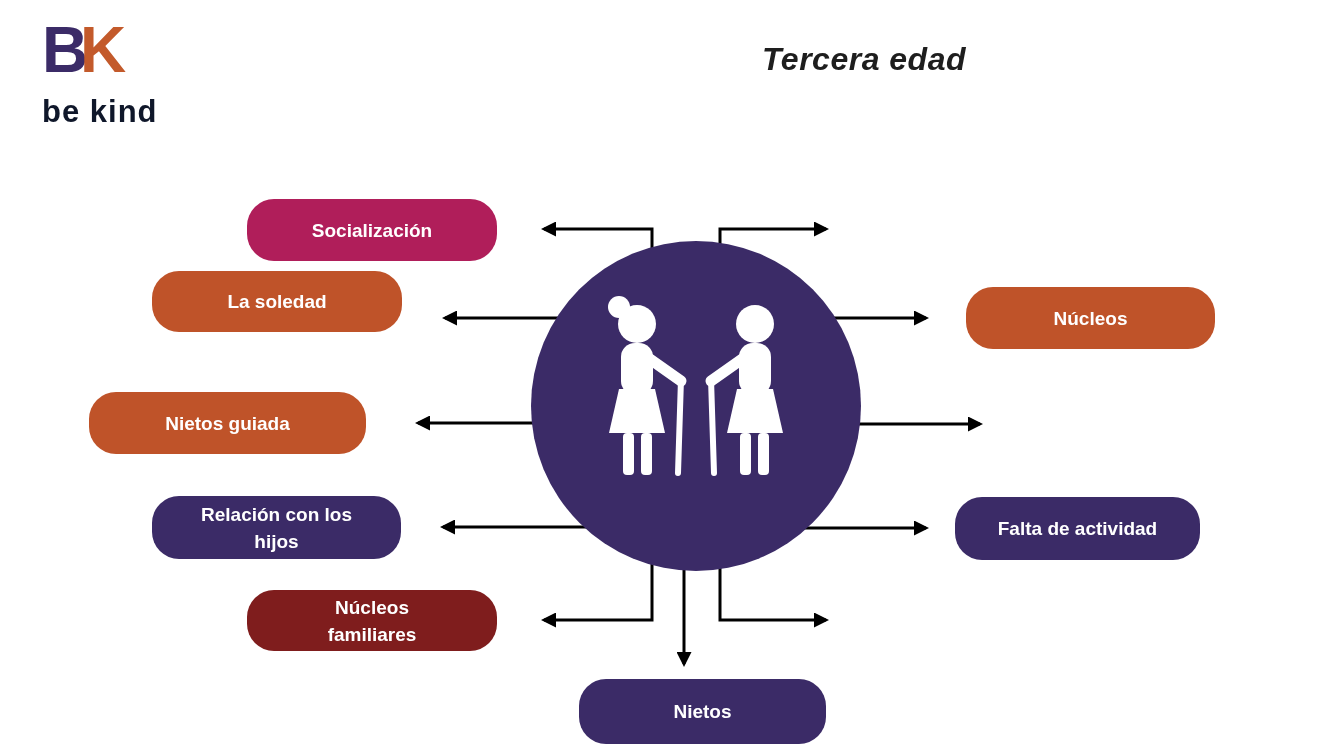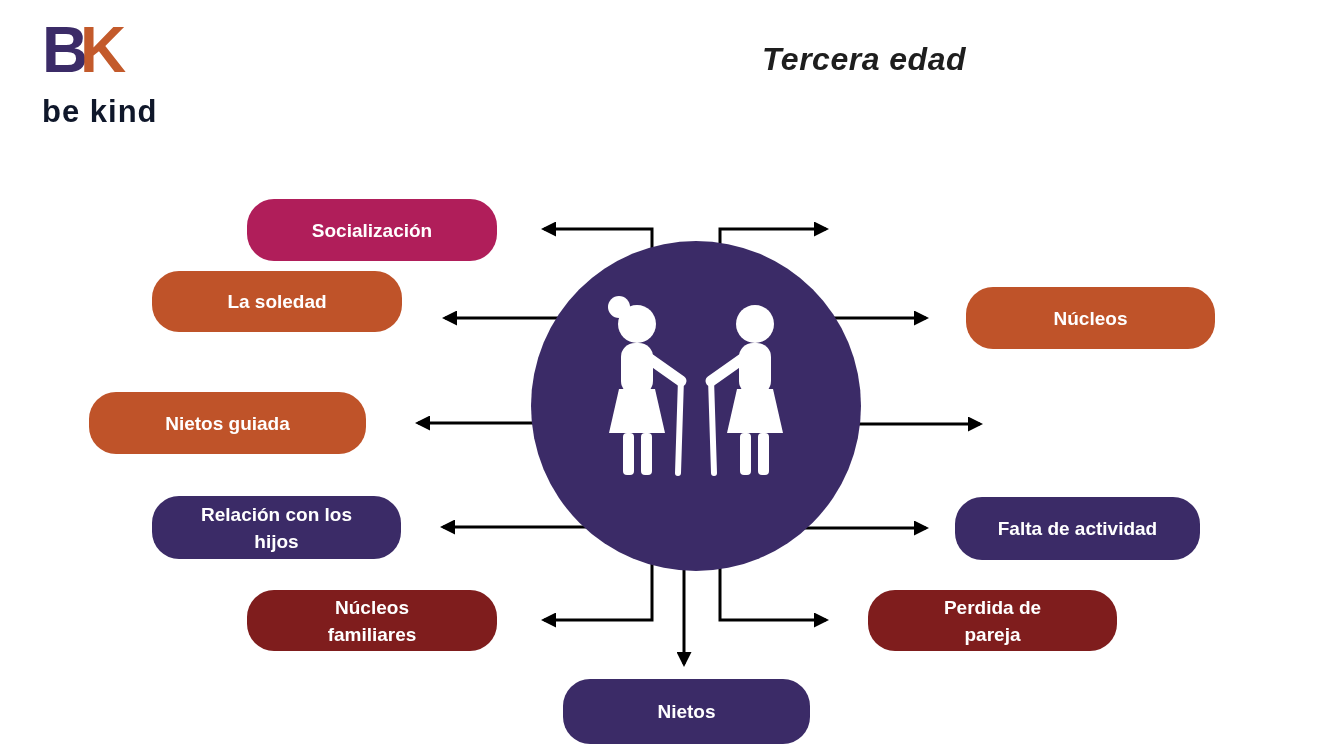--- a/index.html
+++ b/index.html
@@ -104,18 +104,16 @@
   <div class="node crimson" style="left:247px;top:199px;width:250px;height:62px">Socialización</div>
   <div class="node orange" style="left:152px;top:271px;width:250px;height:61px">La soledad</div>
   <div class="node orange" style="left:89px;top:392px;width:277px;height:62px">Nietos guiada</div>
   <div class="node purple" style="left:152px;top:496px;width:249px;height:63px">Relación con los
 hijos</div>
   <div class="node blue" style="left:247px;top:590px;width:250px;height:61px">Núcleos
 familiares</div>
 
   <div class="node orange" style="left:966px;top:287px;width:249px;height:62px">Núcleos</div>
   <div class="node purple" style="left:955px;top:497px;width:245px;height:63px">Falta de actividad</div>
-  <div class="node blue" style="left:868px;top:590px;width:249px;height:61px">Perdida de
-pareja</div>
 
-  <div class="node purple" style="left:563px;top:679px;width:247px;height:65px">Nietos</div>
+  <div class="node purple" style="left:579px;top:679px;width:247px;height:65px">Nietos</div>
 
 </div>
 
 </body></html>

